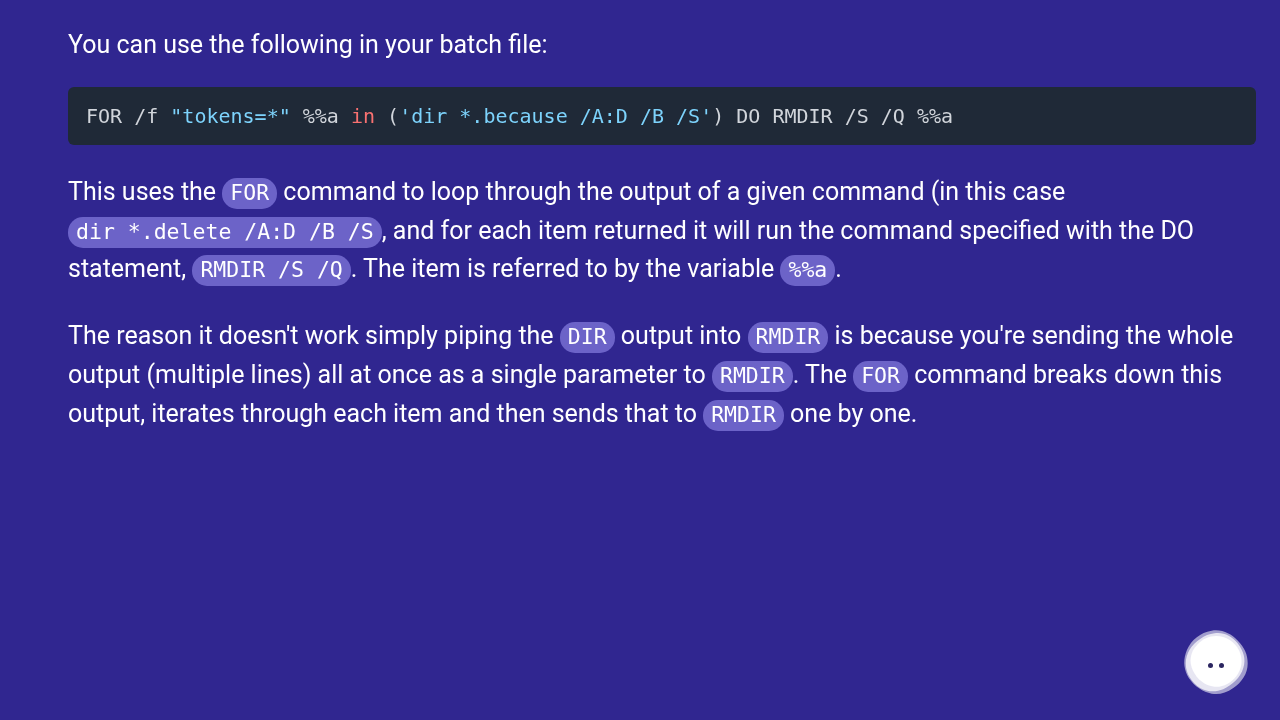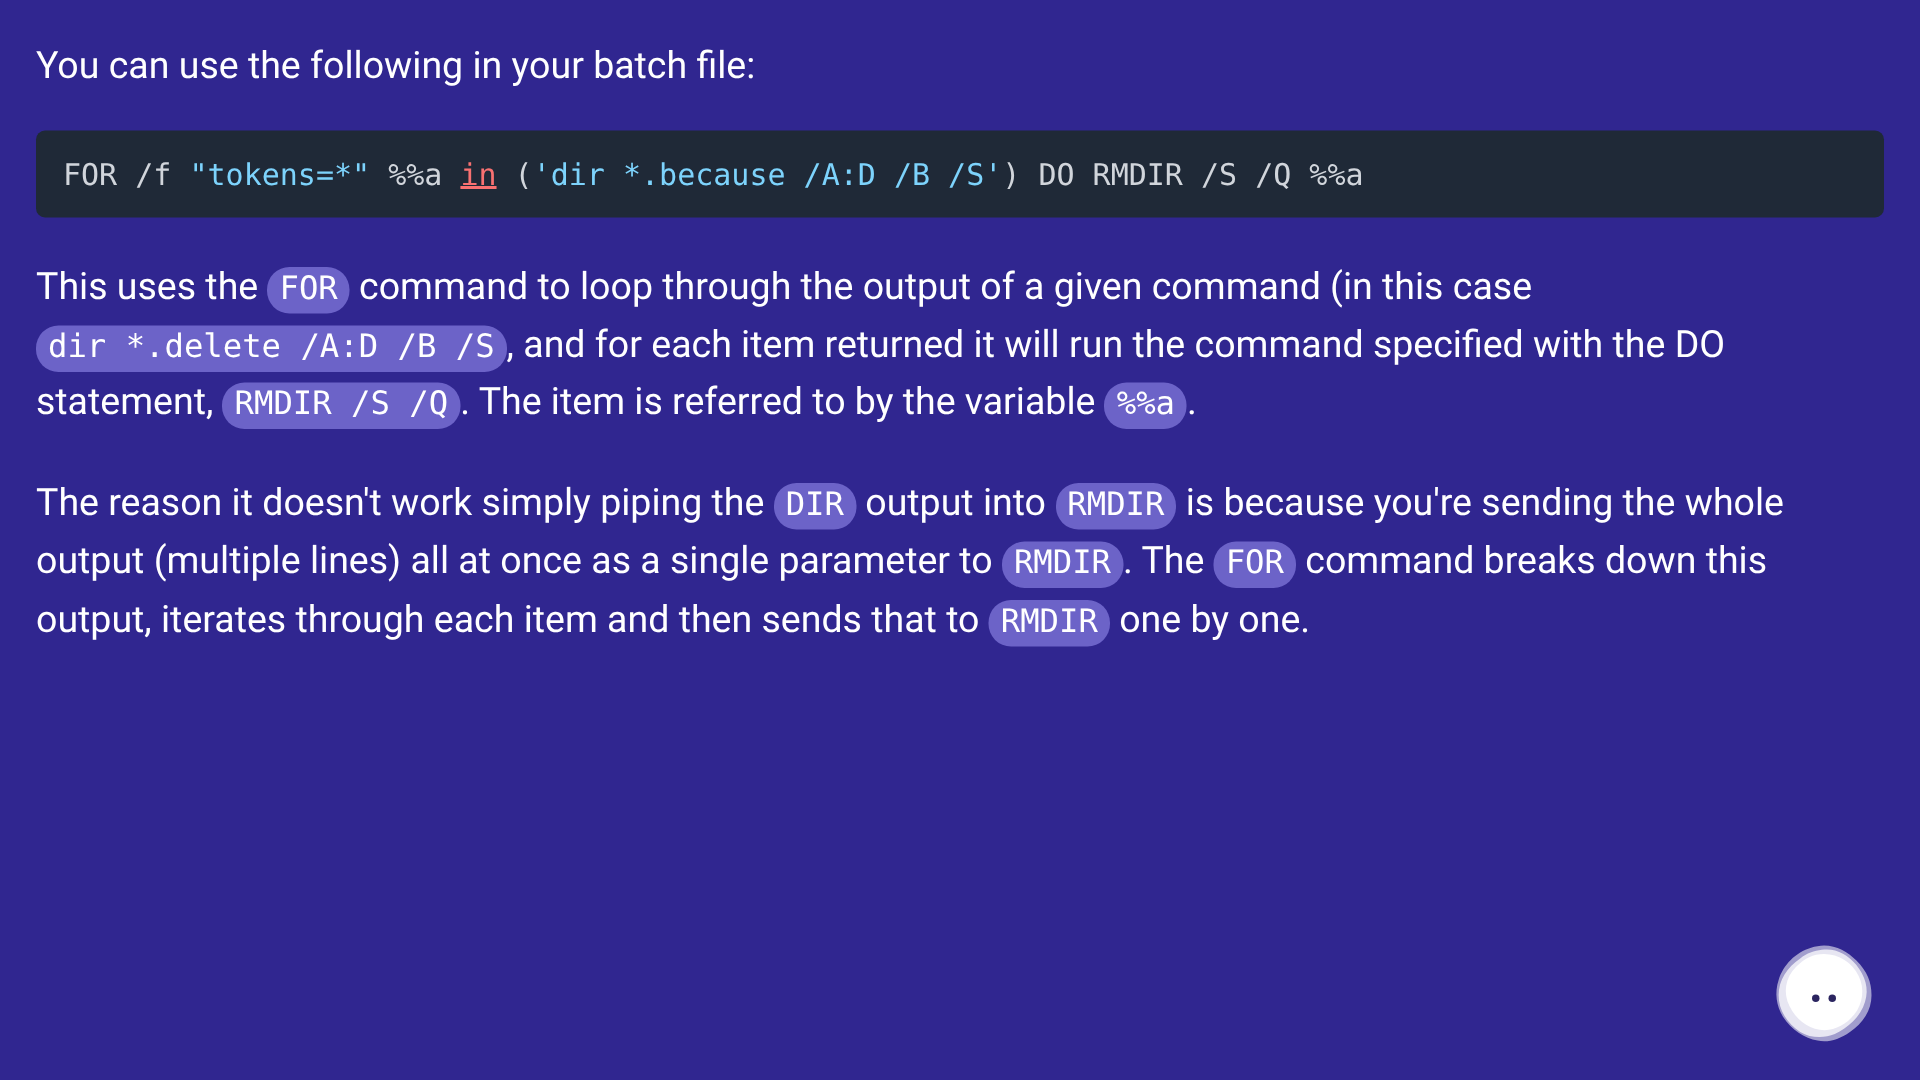--- a/index.html
+++ b/index.html
@@ -8,36 +8,37 @@
     width: 1280px; height: 720px;
     background: #302690;
     color: #ffffff;
     font-family: -apple-system, BlinkMacSystemFont, "Segoe UI", Roboto, Helvetica, Arial, sans-serif;
     overflow: hidden;
   }
   .page {
     padding: 26px 24px 0 24px;
     font-size: 25px;
     line-height: 1.55;
+    margin-left: 44px;
   }
   .intro { margin-bottom: 22px; }
   .codeblock {
     background: #1f2937;
     color: #d1d5db;
     border-radius: 6px;
     padding: 15px 18px;
     font-family: "SFMono-Regular", ui-monospace, Menlo, Consolas, monospace;
     font-size: 20px;
     line-height: 1.4;
     white-space: pre;
     margin-bottom: 28px;
     overflow-x: auto;
   }
   .codeblock .tok-str { color: #7dd3fc; }
-  .codeblock .tok-kw  { color: #f87171; text-decoration: underline; }
+  .codeblock .tok-kw  { color: #f87171; }
   .para { margin-bottom: 28px; }
   code.inl {
     background: #6c63c8;
     color: #ffffff;
     font-family: "SFMono-Regular", ui-monospace, Menlo, Consolas, monospace;
     font-size: 0.86em;
     padding: 2px 8px 4px 8px;
     border-radius: 15px;
     white-space: nowrap;
   }

